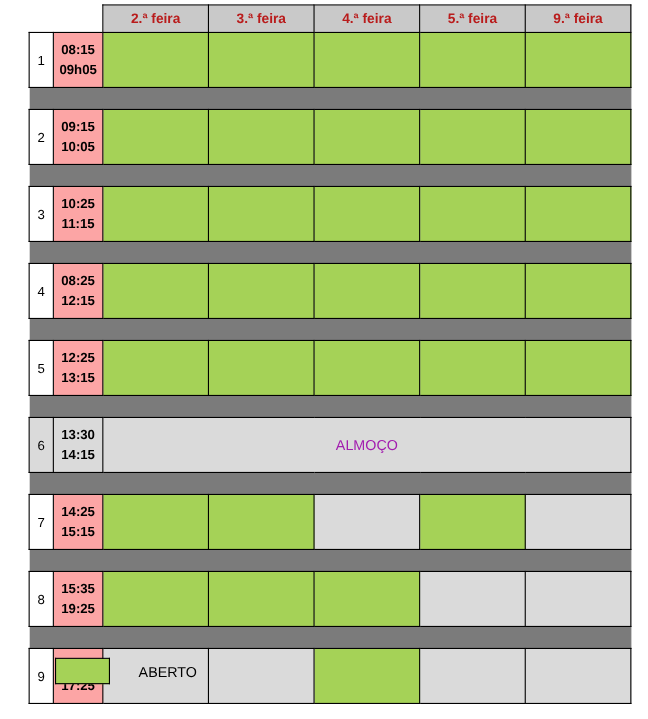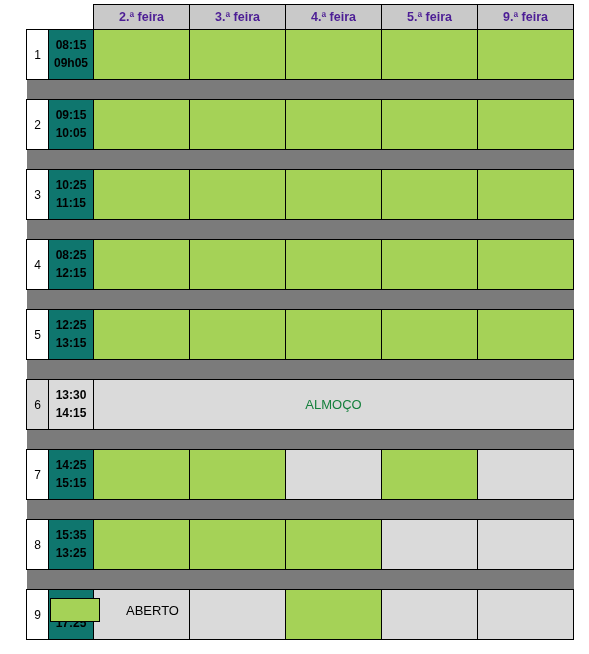--- a/index.html
+++ b/index.html
@@ -37,38 +37,38 @@
   .corner-cell {
     border: none;
     background: #ffffff;
   }
   .day-head {
     background: #c9c9c9;
     border: 1px solid #000000;
     text-align: center;
     font-weight: bold;
     font-size: 12.5px;
-    color: #4c1d95;
+    color: #b91c1c;
     height: 24px;
     padding: 0;
   }
 
   
   .num-cell {
     border: 1px solid #000000;
     background: #ffffff;
     text-align: center;
     vertical-align: middle;
     font-size: 12px;
     color: #000000;
     padding: 0;
   }
   .time-cell {
     border: 1px solid #000000;
-    background: #0f766e;
+    background: #fca5a5;
     text-align: center;
     vertical-align: middle;
     font-weight: bold;
     font-size: 12px;
     color: #000000;
     padding: 0;
     line-height: 1.45;
   }
   .time-cell .t-start,
   .time-cell .t-end { display: block; }
@@ -84,21 +84,21 @@
   
   .num-cell.break-bg,
   .time-cell.break-bg { background: #dadada; }
 
   .lunch-cell {
     border: 1px solid #000000;
     background: #dadada;
     text-align: center;
     vertical-align: middle;
     font-size: 13px;
-    color: #15803d;
+    color: #a21caf;
     padding: 0;
     height: 49px;
   }
 
   
   .spacer-row td {
     background: #7b7b7b;
     border: none;
     height: 19px;
     padding: 0;
@@ -254,21 +254,21 @@
           <td class="slot open"></td>
           <td class="slot closed"></td>
         </tr>
         <tr class="spacer-row">
           <td colspan="7"></td>
         </tr>
         <tr>
           <td class="num-cell">8</td>
           <td class="time-cell">
             <span class="t-start">15:35</span>
-            <span class="t-end">13:25</span>
+            <span class="t-end">19:25</span>
           </td>
           <td class="slot open"></td>
           <td class="slot open"></td>
           <td class="slot open"></td>
           <td class="slot closed"></td>
           <td class="slot closed"></td>
         </tr>
         <tr class="spacer-row">
           <td colspan="7"></td>
         </tr>

